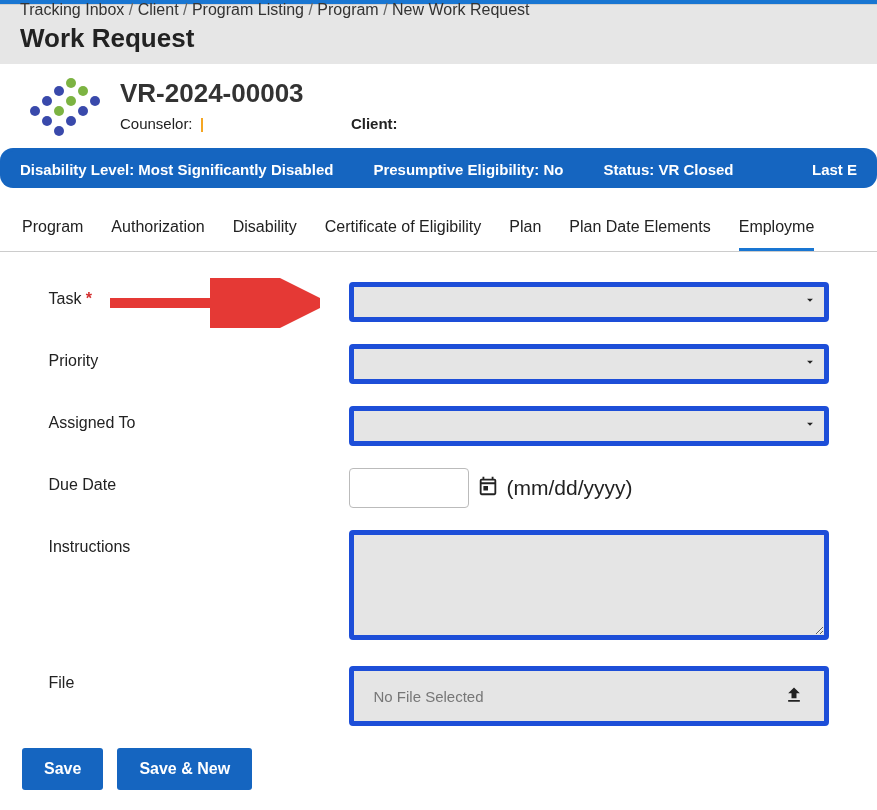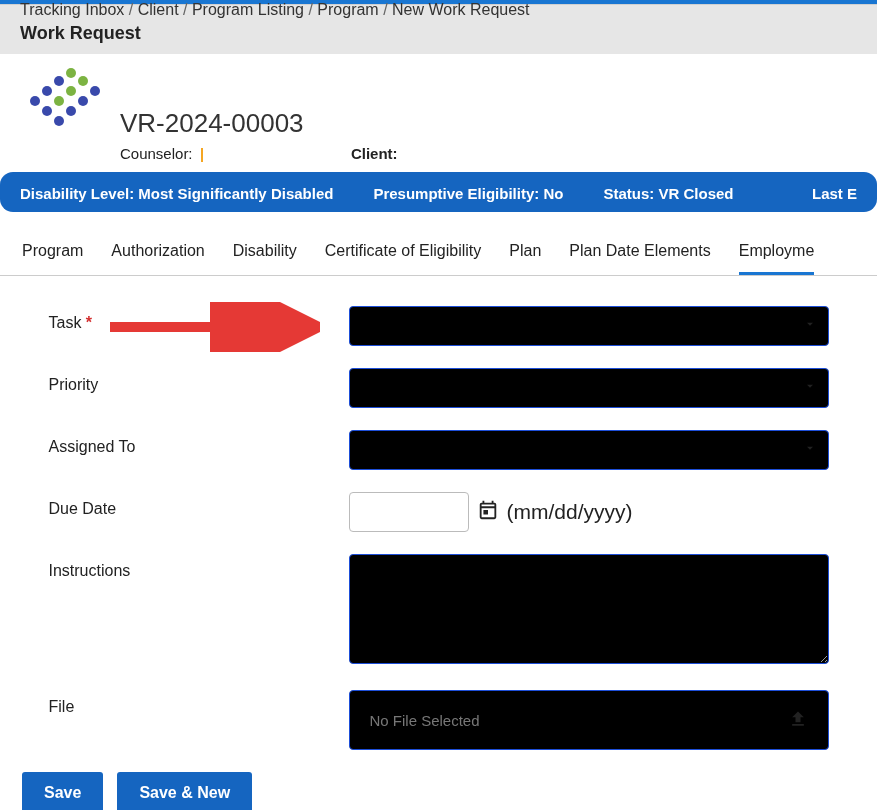--- a/index.html
+++ b/index.html
@@ -20,38 +20,38 @@
   .breadcrumb {
     font-size: 16px;
     color: #666;
     padding-top: 0;
     margin-top: -4px;
     overflow: hidden;
     white-space: nowrap;
   }
   .breadcrumb a { color: #333; text-decoration: none; }
   .page-title {
-    font-size: 18px;
+    font-size: 26px;
     font-weight: 700;
     color: #222;
     margin-top: 4px;
   }
   .case-row {
     display: flex;
     align-items: flex-start;
     gap: 20px;
     padding: 14px 20px 10px 30px;
     background:#fff;
   }
   .logo {
     width: 70px; height: 60px; position: relative;
     flex-shrink: 0;
   }
   .case-info { flex: 1; }
-  .case-number { font-size: 26px; font-weight: 400; color: #333; margin-bottom: 6px; margin-top: 40px; }
+  .case-number { font-size: 26px; font-weight: 700; color: #333; margin-bottom: 6px; }
   .case-meta { font-size: 15px; color:#222; }
   .case-meta .lbl { font-weight: 400; }
   .case-meta .divider { display:inline-block; width:2px; height:14px; background:#f5a623; vertical-align:middle; margin:0 4px; }
   .case-meta .client-lbl { font-weight:700; margin-left:140px; }
   .status-bar {
     background: #1565c0;
     color: #fff;
     font-size: 15px;
     font-weight: 600;
     padding: 10px 20px;
@@ -87,23 +87,23 @@
   .form-label {
     width: 300px;
     font-size: 16px;
     color: #222;
     padding-top: 8px;
   }
   .req { color: #d32f2f; font-weight:700; }
   .form-control-wrap { flex: 1; max-width: 480px; }
   .select, .text-input, .textarea, .file-box {
     width: 100%;
-    border: 1px solid #1d4ed8;
+    border: 5px solid #1d4ed8;
     border-radius: 4px;
-    background: #000000;
+    background: #e5e5e5;
     font-size: 15px;
   }
   .select { height: 40px; padding: 0 34px 0 10px; position: relative; appearance:none; -webkit-appearance:none; }
   .select-wrap { position: relative; }
   .chev {
     position: absolute; right: 12px; top: 50%; transform: translateY(-50%);
     pointer-events: none;
   }
   .chev svg { width: 14px; height: 14px; }
   .date-input {

